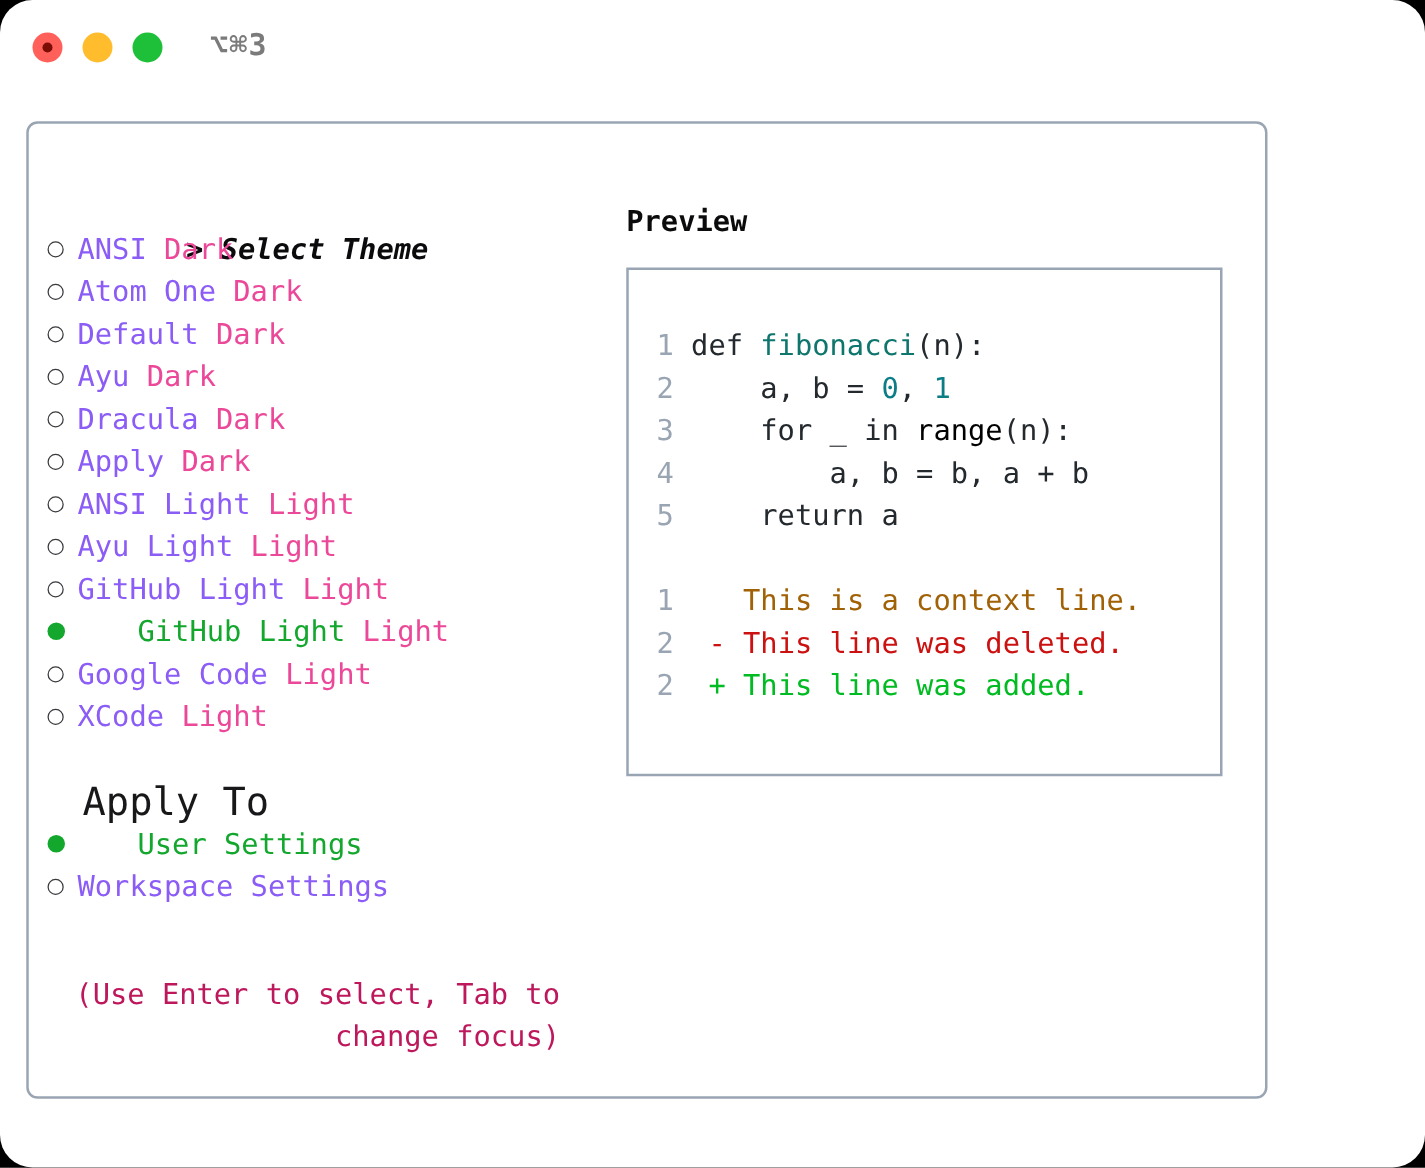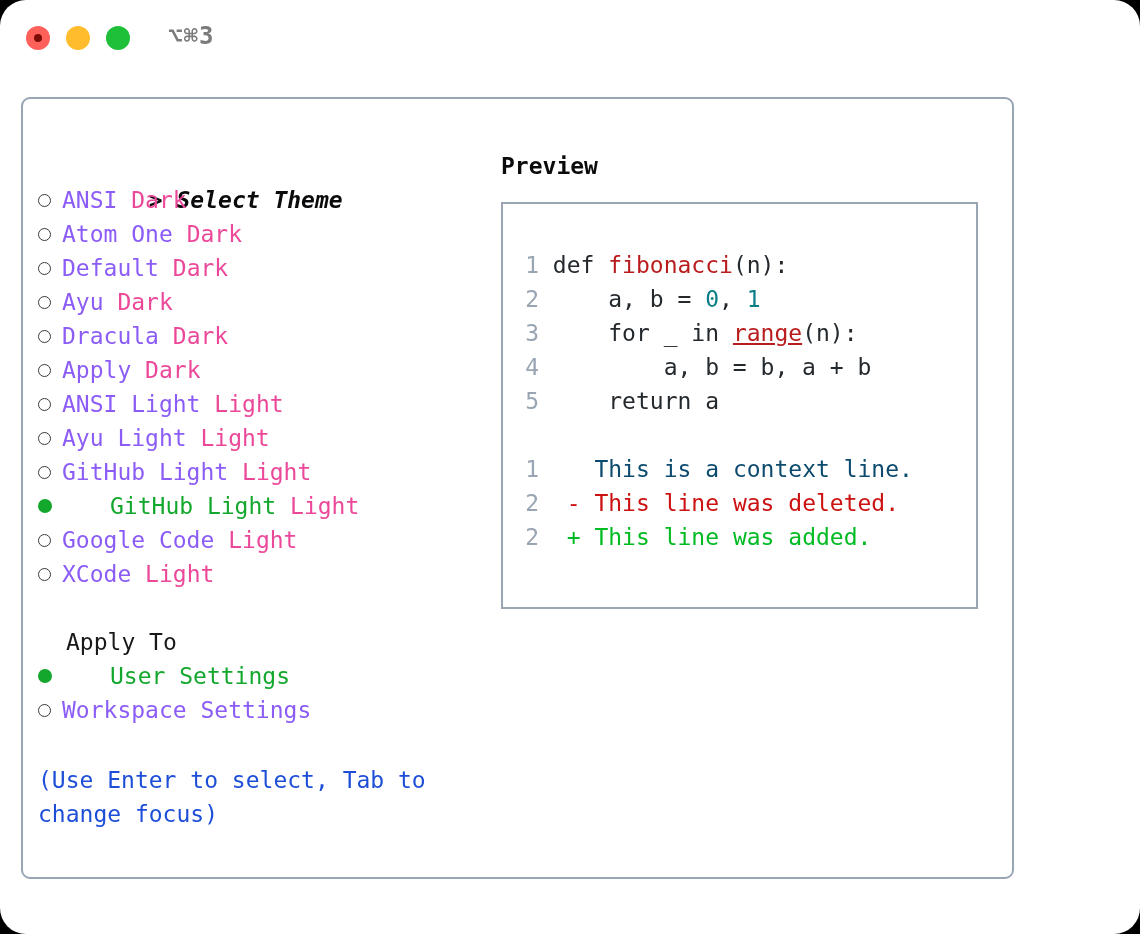--- a/index.html
+++ b/index.html
@@ -123,44 +123,45 @@
     vertical-align: 1px;
   }
 
   .name { color: #8b5cf6; }
   .row.selected .name { color: #13a82d; margin-left: 48px; }
   .tag  { color: #ec4899; text-align: center; }
 
   .spacer { height: 34px; }
 
   .group-head {
-    font-size: 23px;
+    font-size: 31px;
     color: #18181b;
     white-space: pre;
     height: 34px;
     line-height: 34px;
     padding-left: 28px;
   }
 
   #hint {
     position: absolute;
     left: 15px;
-    top: 664px;
+    top: 680px;
     width: 410px;
     font-size: 23px;
     line-height: 34px;
-    color: #1d4ed8;
+    color: #be185d;
     white-space: pre-wrap;
+    text-align: right;
   }
 
   
   #right-pane {
     position: absolute;
     left: 478px;
-    top: 50px;
+    top: 62px;
     width: 490px;
   }
   #preview-title {
     font-size: 23px;
     font-weight: 700;
     color: #0b0b0d;
     height: 34px;
     line-height: 34px;
     white-space: pre;
   }
@@ -181,25 +182,25 @@
     line-height: 34px;
     white-space: pre;
   }
   .ln {
     display: inline-block;
     width: 22px;
     text-align: right;
     color: #9aa5b4;
   }
   .tok-kw   { color: #24292e; }
-  .tok-fn   { color: #b91c1c; margin-top: 28px; }
-  .tok-bi   { color: #b91c1c; text-decoration: underline; }
+  .tok-fn   { color: #0f766e; margin-top: 28px; }
+  .tok-bi   { color: #000000; }
   .tok-num  { color: #0b7d87; }
   .tok-txt  { color: #24292e; }
-  .tok-ctx  { color: #0c4a6e; }
+  .tok-ctx  { color: #a16207; }
   .tok-del  { color: #cc1111; }
   .tok-add  { color: #00bb22; }
 
   .gap-line { height: 34px; }
 </style>
 </head>
 <body>
 
 <div id="window">
 

